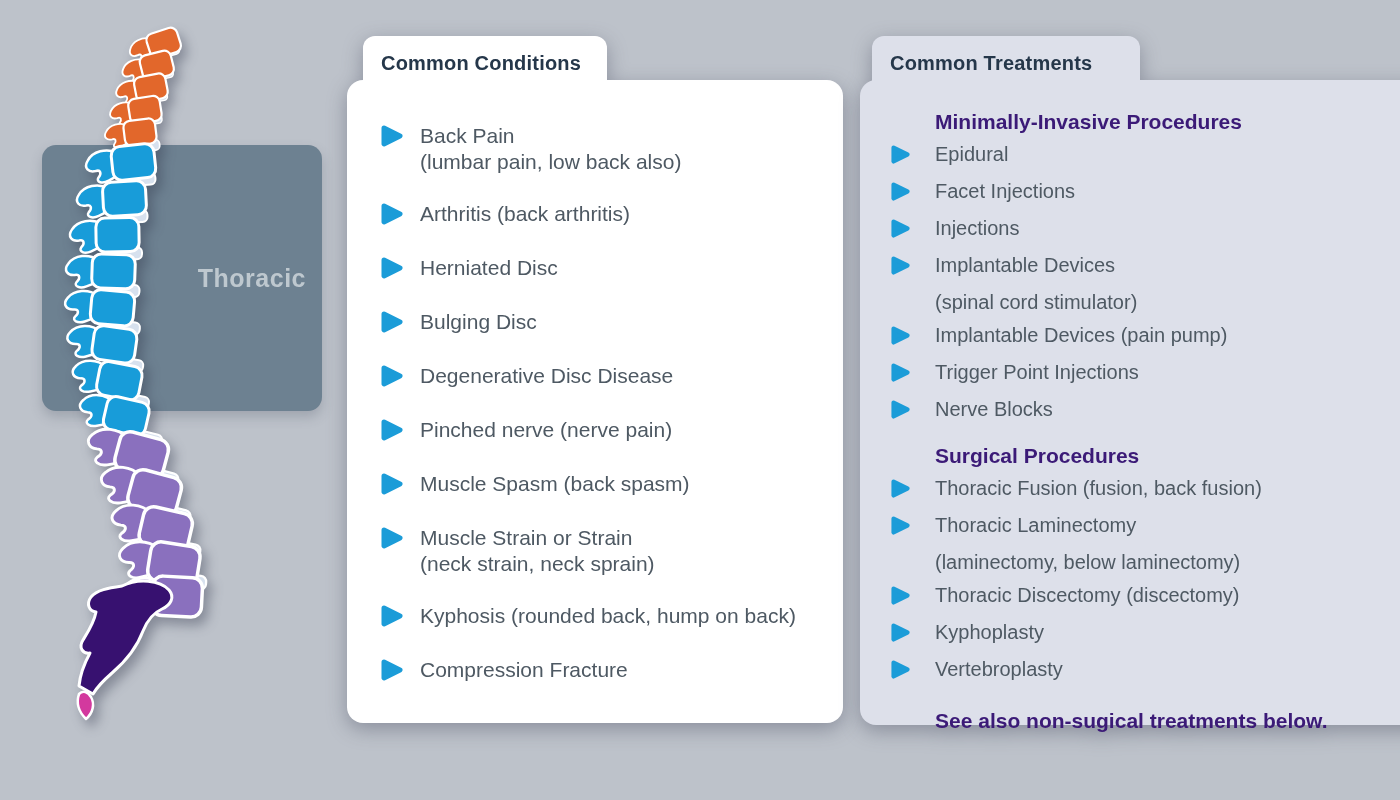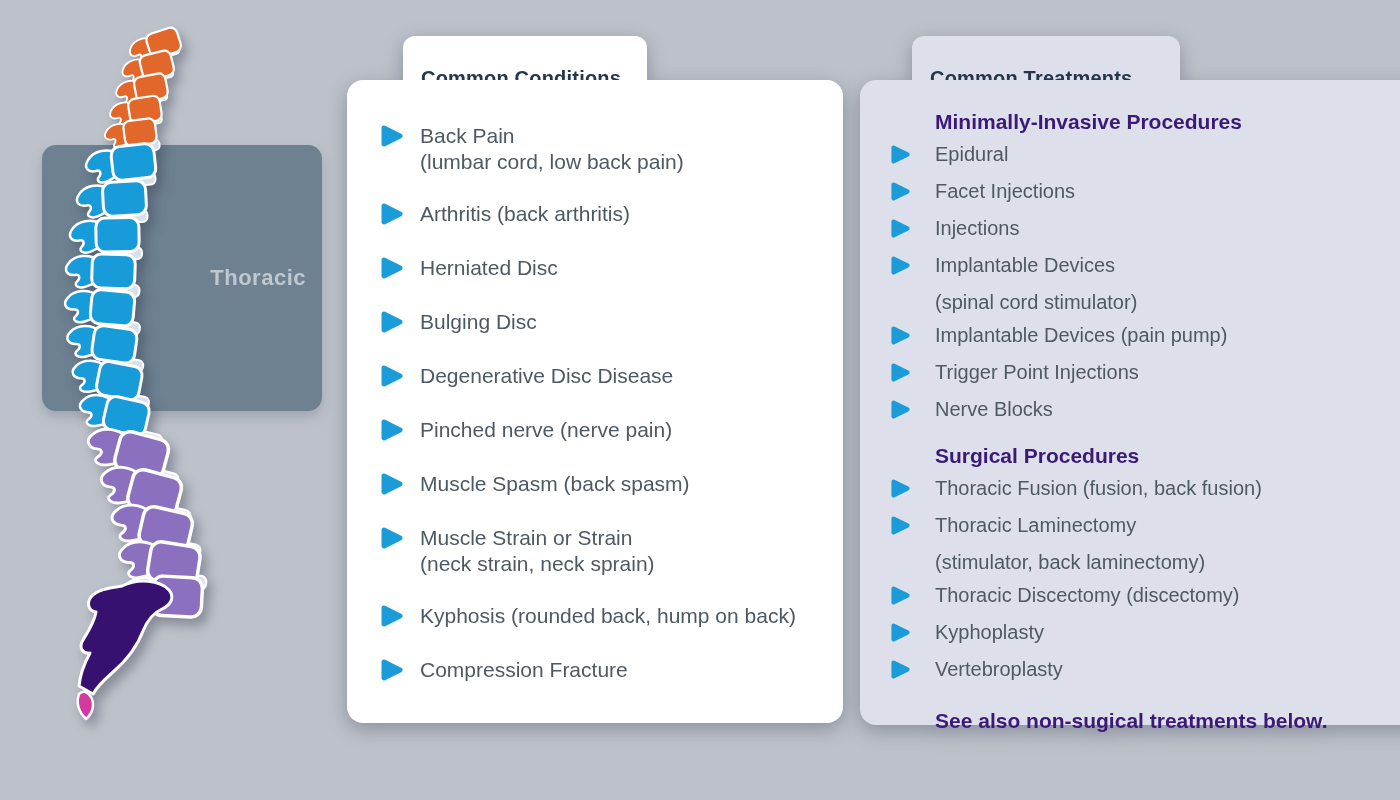--- a/index.html
+++ b/index.html
@@ -9,35 +9,34 @@
     background:var(--bg,#BDC2CA);
   }
   
   .region-box{
     position:absolute;left:42px;top:145px;width:280px;height:266px;
     background:var(--region,#6D8191);border-radius:14px;
     box-shadow:0 6px 12px rgba(70,78,95,.25);
   }
   .region-box span{
     position:absolute;right:16px;top:50%;transform:translateY(-50%);
-    font-size:22px;font-weight:bold;letter-spacing:.5px;
+    font-size:25px;font-weight:bold;letter-spacing:.5px;
     color:var(--regionLabel,#BEC8CF);
   }
   
   .spine-wrap{position:absolute;left:0;top:0;width:340px;height:800px;
     filter:drop-shadow(5px 7px 6px rgba(45,50,70,.38));}
   
   .panel-group{position:absolute;left:0;top:0;width:1400px;height:800px;pointer-events:none;
     filter:drop-shadow(0 6px 10px rgba(75,80,100,.45));}
   .tab{
     position:absolute;height:54px;border-radius:12px 12px 0 0;
-    display:flex;align-items:flex-end;padding-left:18px;box-sizing:border-box;
+    display:flex;align-items:center;padding-left:18px;box-sizing:border-box;
     font-size:20px;font-weight:bold;color:var(--navy,#25374A);letter-spacing:.2px;
     pointer-events:auto;
-    margin-left:40px;
   }
   .panel{position:absolute;border-radius:16px;pointer-events:auto;}
   .cond-tab{left:363px;top:36px;width:244px;background:#fff;}
   .cond-panel{left:347px;top:80px;width:496px;height:643px;background:#fff;}
   .treat-tab{left:872px;top:36px;width:268px;background:var(--panel2,#DDE0EA);}
   .treat-panel{left:860px;top:80px;width:596px;height:645px;background:var(--panel2,#DDE0EA);}
   
   .cond-list{padding:43px 22px 0 33px;}
   .cond-item{display:flex;margin-bottom:26px;}
   .cond-item .bullet{flex:0 0 24px;margin:2px 16px 0 0;}
@@ -202,21 +201,21 @@
       <span>Common Conditions</span>
     </div>
     <div class="panel cond-panel">
       <div class="cond-list" id="cond-list">
           <div class="cond-item">
             <span class="bullet"><svg width="24" height="22" viewBox="0 0 24 22">
                 <path d="M4 3 L20 11 L4 19 Z" fill="#1B9CD8" stroke="#1B9CD8" stroke-width="5" stroke-linejoin="round"></path>
               </svg></span>
             <div class="txt">
               <div>Back Pain</div>
-              <div>(lumbar cord, low back pain)</div>
+              <div>(lumbar pain, low back also)</div>
             </div>
           </div>
           <div class="cond-item">
             <span class="bullet"><svg width="24" height="22" viewBox="0 0 24 22">
                 <path d="M4 3 L20 11 L4 19 Z" fill="#1B9CD8" stroke="#1B9CD8" stroke-width="5" stroke-linejoin="round"></path>
               </svg></span>
             <div class="txt">
               <div>Arthritis (back arthritis)</div>
             </div>
           </div>
@@ -350,21 +349,21 @@
             <span class="txt">Thoracic Fusion (fusion, back fusion)</span>
           </div>
           <div class="treat-row">
             <span class="bcell"><svg width="21" height="19" viewBox="0 0 24 22">
                 <path d="M4 3 L20 11 L4 19 Z" fill="#1B9CD8" stroke="#1B9CD8" stroke-width="5" stroke-linejoin="round"></path>
               </svg></span>
             <span class="txt">Thoracic Laminectomy</span>
           </div>
           <div class="treat-row">
             <span class="bcell"></span>
-            <span class="txt">(stimulator, back laminectomy)</span>
+            <span class="txt">(laminectomy, below laminectomy)</span>
           </div>
           <div class="treat-row">
             <span class="bcell"><svg width="21" height="19" viewBox="0 0 24 22">
                 <path d="M4 3 L20 11 L4 19 Z" fill="#1B9CD8" stroke="#1B9CD8" stroke-width="5" stroke-linejoin="round"></path>
               </svg></span>
             <span class="txt">Thoracic Discectomy (discectomy)</span>
           </div>
           <div class="treat-row">
             <span class="bcell"><svg width="21" height="19" viewBox="0 0 24 22">
                 <path d="M4 3 L20 11 L4 19 Z" fill="#1B9CD8" stroke="#1B9CD8" stroke-width="5" stroke-linejoin="round"></path>

